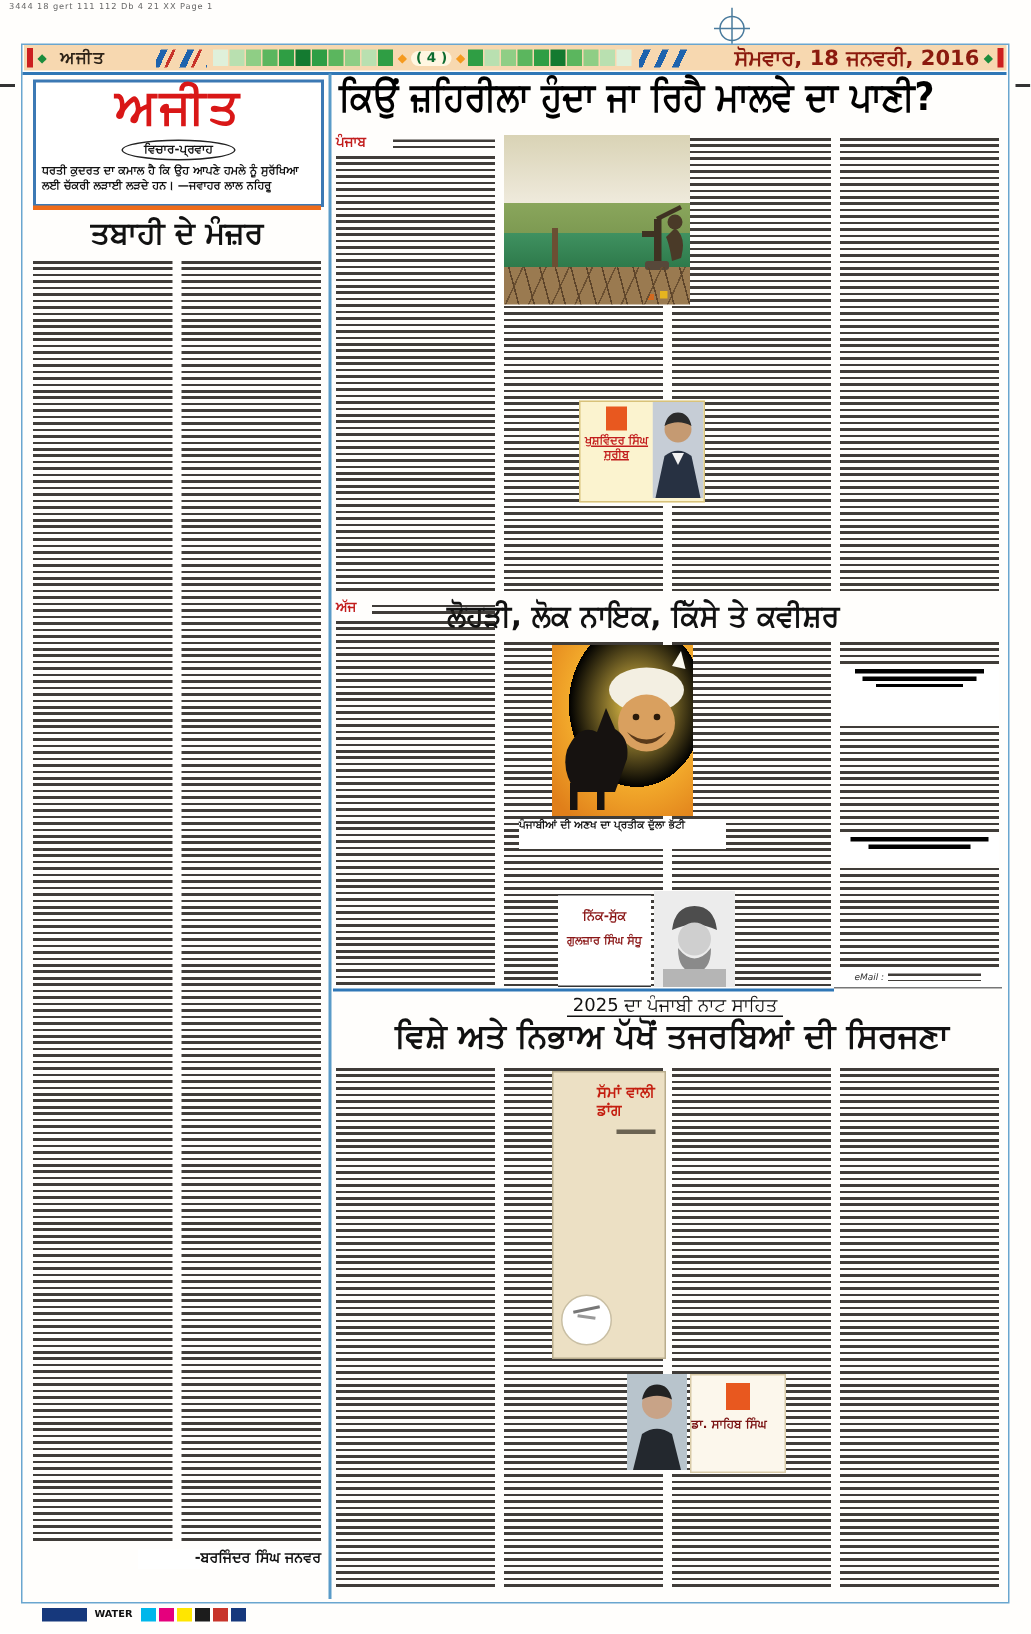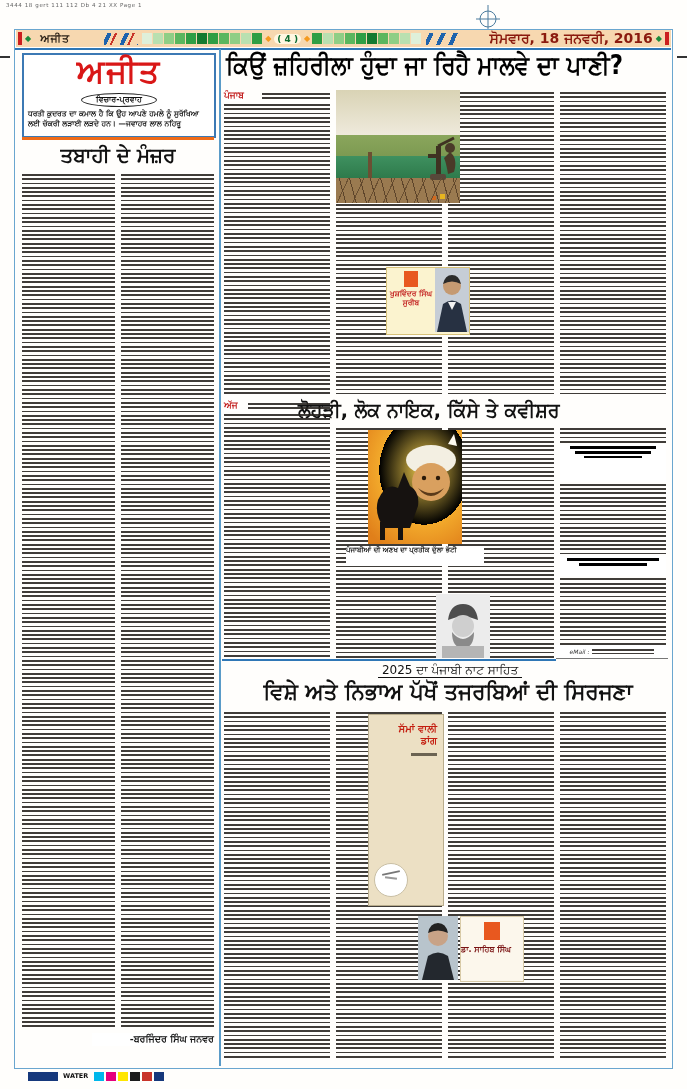--- a/index.html
+++ b/index.html
@@ -55,36 +55,36 @@
                 repeating-linear-gradient(-65deg,transparent 0 13px,#6a4f31 13px 14px);}
   #sign-post{position:absolute;left:32px;top:62px;width:4px;height:26px;background:#6b4f33;}
   #sign{position:absolute;left:8px;top:8px;width:54px;height:56px;background:#e9c31d;border:1px solid #7a5a10;text-align:center;}
   #sign .band{background:#c62310;color:#fff;font-size:7px;font-weight:900;line-height:11px;letter-spacing:1px;}
   #sign .tref{font-size:15px;line-height:17px;color:#111;}
   #sign .stxt{font-size:6px;font-weight:900;color:#3a2a00;line-height:7.5px;letter-spacing:.3px;}
   
   .capbox{background:#fbf3cf;border:1px solid #d8c27a;display:flex;}
   .capbox .txtcol{flex:1;text-align:center;}
   .osquare{width:14px;height:16px;background:#e8581f;margin:3px auto 2px auto;}
-  .capname{font-size:7.5px;font-weight:bold;color:#c21d1d;line-height:9px;padding:0 1px;}
+  .capname{font-size:7.5px;font-weight:bold;color:#c21d1d;line-height:9px;padding:0 1px;text-decoration:underline;}
   
   #dulla-cap{left:346px;top:546px;width:138px;height:20px;background:#fff;text-align:left;
              font-size:7px;font-weight:bold;line-height:9px;}
   
   #sandhu-box{left:372px;top:596px;width:62px;height:60px;background:#fff;border-top:1.5px solid #333;
               border-bottom:1.5px solid #333;text-align:center;}
   #sandhu-box .lbl{font-size:8.5px;font-weight:bold;color:#8a1616;margin-top:9px;}
   #sandhu-box .auth{font-size:7.5px;font-weight:bold;color:#8a1616;margin-top:6px;line-height:9px;}
   
   #email-line{left:556px;top:645px;width:112px;height:13px;background:#fff;display:flex;align-items:center;
               justify-content:center;border-bottom:1px solid #777;}
   #email-line .pfx{font-size:6px;font-style:italic;color:#333;margin-right:3px;}
   
   #book1{left:368px;top:714px;width:74px;height:190px;background:#ece0c4;border:1px solid #b9ad8d;}
-  #book1 .t{color:#c41e10;font-weight:bold;font-size:10px;line-height:12px;text-align:right;padding:8px 6px 0 0;margin-left:29px;}
+  #book1 .t{color:#c41e10;font-weight:bold;font-size:10px;line-height:12px;padding:8px 6px 0 0;margin-left:29px;}
   #book1 .a{width:26px;height:3px;background:#6b6352;margin:6px 6px 0 auto;}
   #book1 .circ{position:absolute;left:5px;bottom:8px;width:32px;height:32px;border-radius:50%;
                background:#fff;border:1px solid #c9bfa4;}
   #book1 .circ i{display:block;width:18px;height:2px;background:#777;margin:8px auto 3px auto;transform:rotate(-12deg);}
   #book1 .circ b{display:block;width:12px;height:2px;background:#999;margin:0 auto;transform:rotate(8deg);}
   #book2{left:448px;top:714px;width:74px;height:190px;background:linear-gradient(160deg,#7d1b33,#4a0f22 55%,#2e0d18);overflow:hidden;}
   #book2 .fig{position:absolute;left:2px;top:6px;width:38px;height:118px;background:radial-gradient(ellipse at 40% 30%,#e0447f,#a81648 70%,transparent 72%);}
   #book2 .t{position:absolute;right:5px;top:20px;color:#ffd21c;font-weight:bold;font-size:10px;line-height:13px;text-align:right;}
   #book2 .f2{position:absolute;left:28px;bottom:6px;width:16px;height:26px;background:radial-gradient(ellipse at 50% 30%,#ff9c2a,#c24a10 75%,transparent 78%);}
   
@@ -234,20 +234,24 @@
   <div class="abs" style="left:560px;top:444px;width:106px;height:38px;background:#fff">
     <div class="gkbar" style="width:86px"></div>
     <div class="gkbar" style="width:76px"></div>
     <div class="gkbar" style="width:58px"></div>
   </div>
   <div class="abs" style="left:560px;top:556px;width:106px;height:20px;background:#fff">
     <div class="gkbar" style="width:92px"></div>
     <div class="gkbar" style="width:68px"></div>
   </div>
 
+  <div id="sandhu-box" class="abs">
+    <div class="lbl">ਨਿੱਕ-ਸੁੱਕ</div>
+    <div class="auth">ਗੁਲਜ਼ਾਰ ਸਿੰਘ ਸੰਧੂ</div>
+  </div>
   <svg class="abs" style="left:436px;top:594px" width="54" height="64">
     <rect width="54" height="64" fill="#ececec"></rect>
     <path d="M12,26 q2,-16 15,-16 q13,0 15,16 q-15,-7 -30,0z" fill="#4d4d4d"></path>
     <circle cx="27" cy="32" r="11" fill="#cfcfcf"></circle>
     <path d="M16,38 q11,14 22,0 q0,16 -11,16 q-11,0 -11,-16z" fill="#8a8a8a"></path>
     <rect x="6" y="52" width="42" height="12" fill="#b5b5b5"></rect>
   </svg>
   <div id="email-line" class="abs">
     <span class="pfx">eMail :</span>
     <div class="gk" style="width:62px;height:5px"></div>

